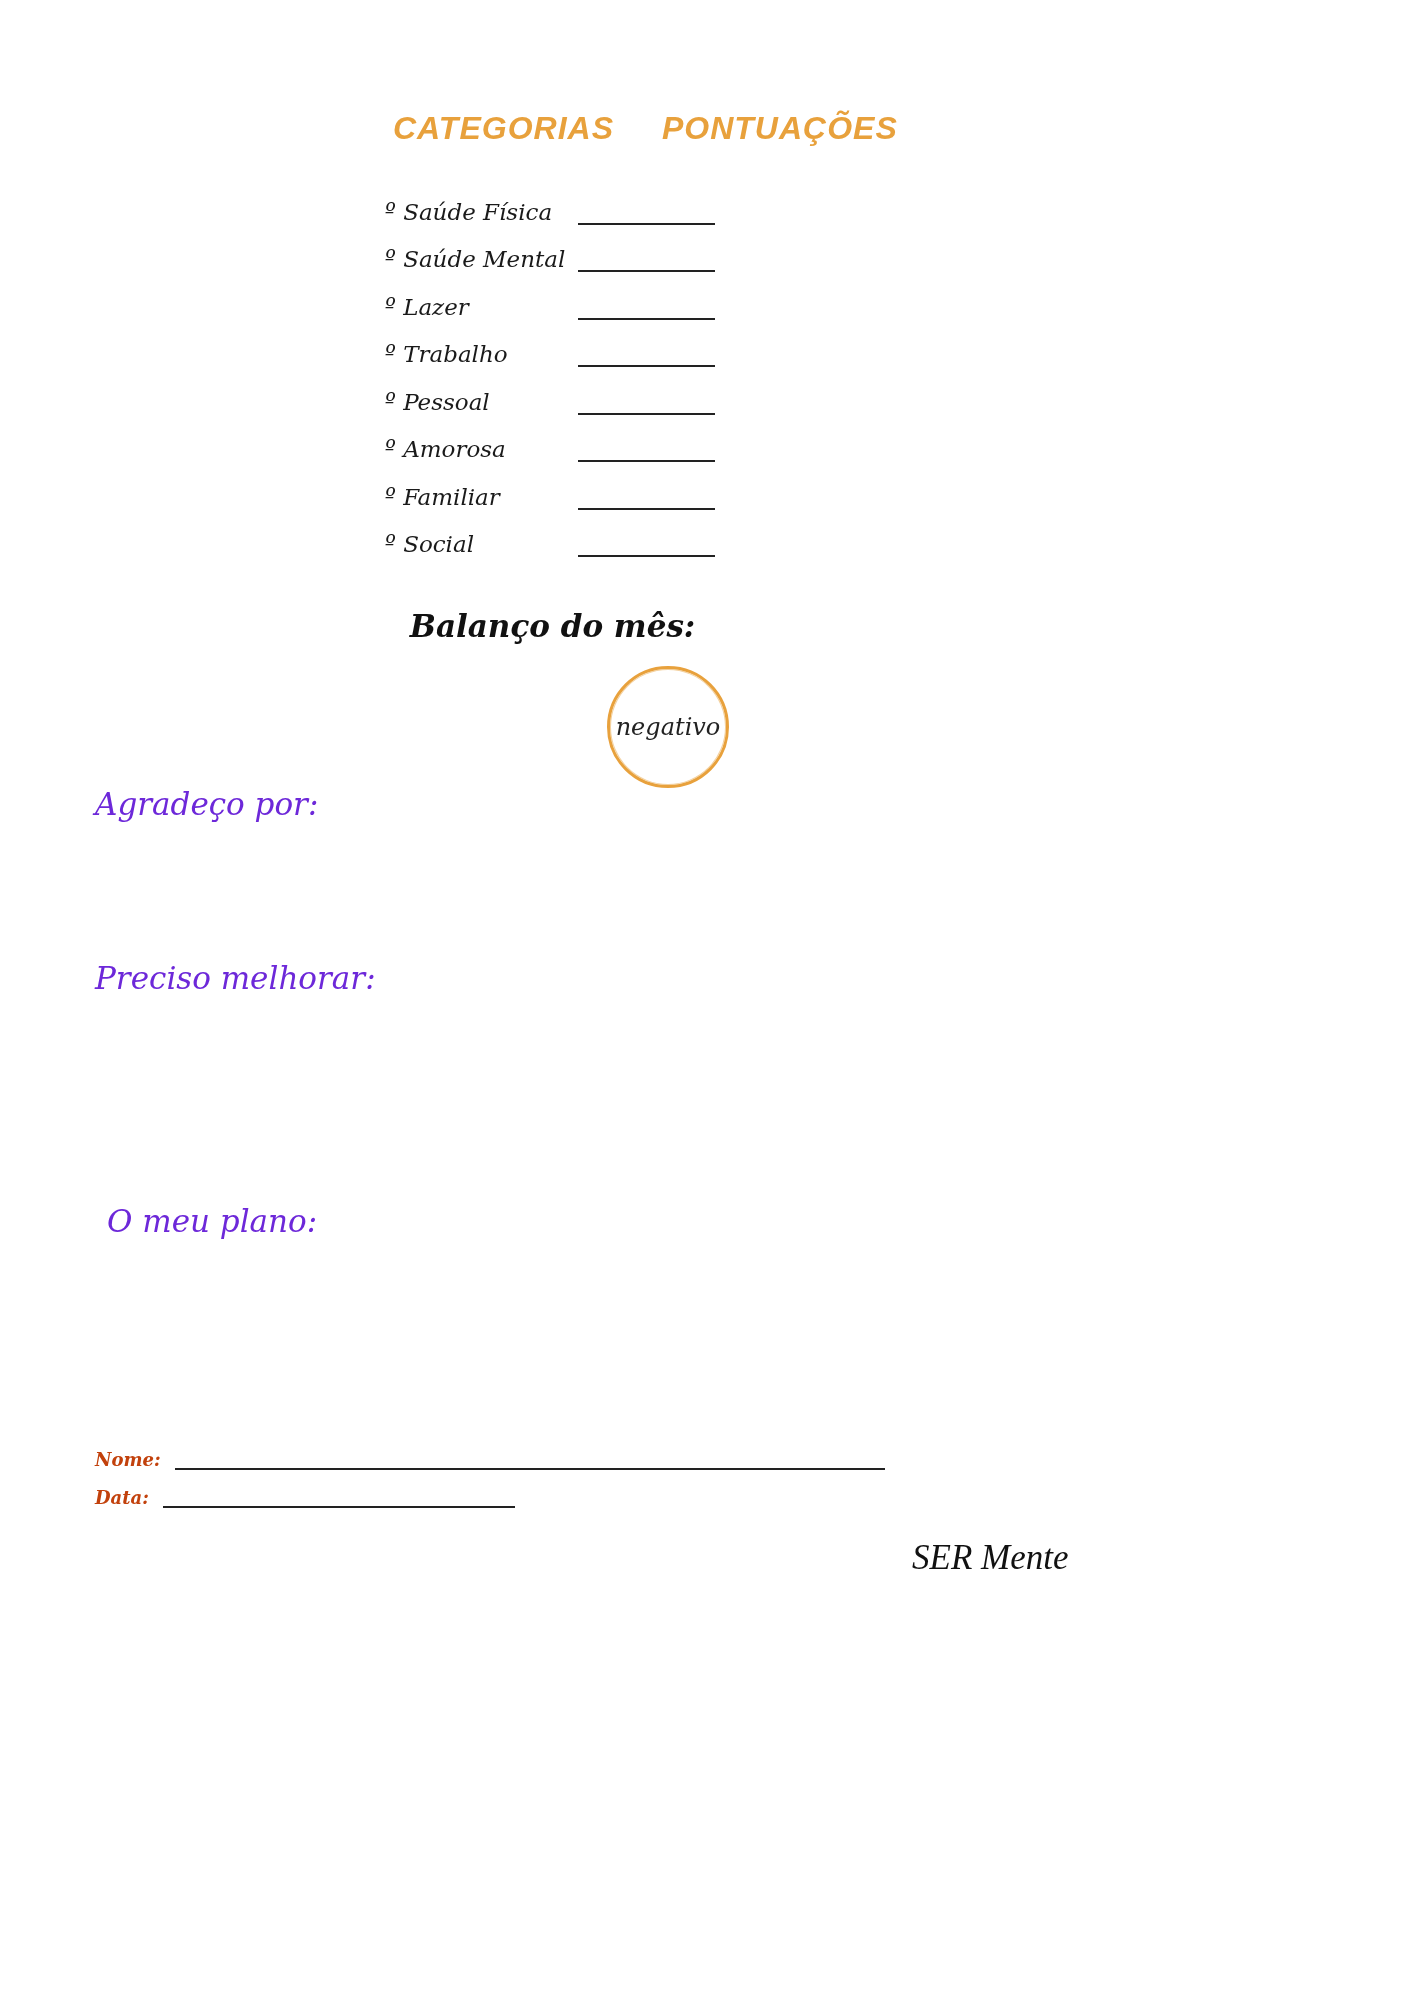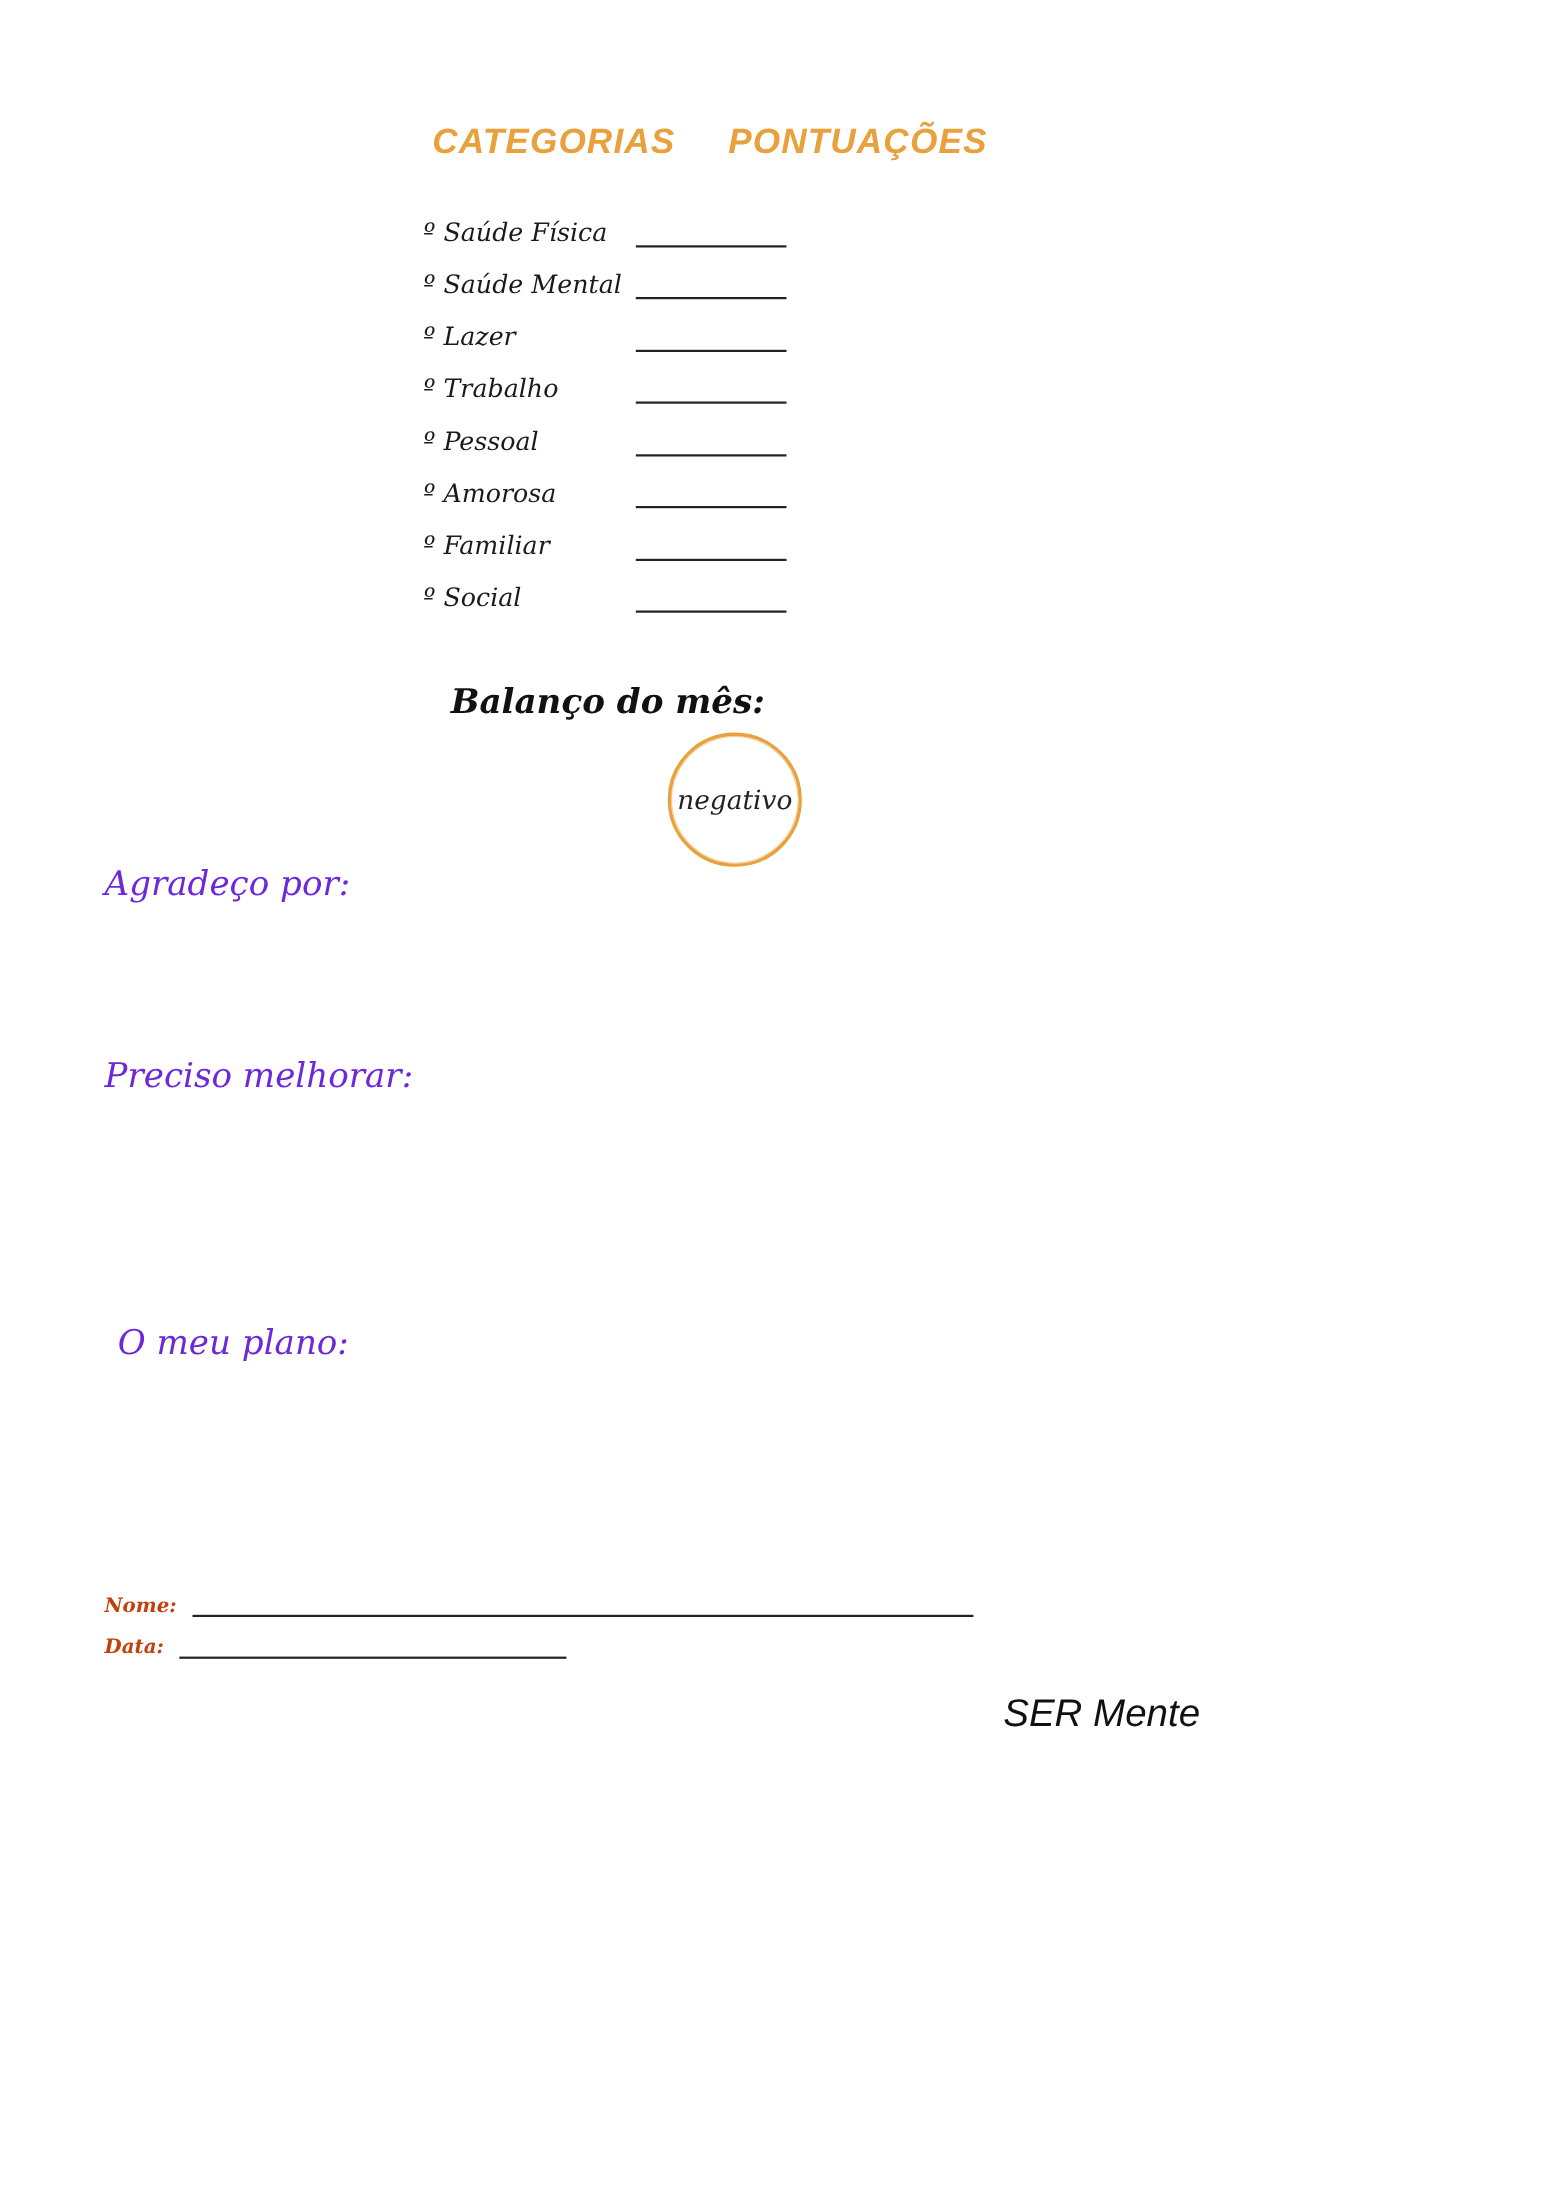--- a/index.html
+++ b/index.html
@@ -65,21 +65,20 @@
     position: absolute;
     left: 385px;
     top: 608px;
     width: 335px;
     text-align: center;
     font-family: "DejaVu Serif", serif;
     font-weight: bold;
     font-style: italic;
     font-size: 31px;
     color: #111111;
-    margin-top: 12px;
   }
   .circle {
     position: absolute;
     border: 3px solid var(--accent);
     border-radius: 50%;
     display: flex;
     align-items: center;
     justify-content: center;
     box-shadow: inset 0 0 0 1px rgba(232,161,60,0.5);
     background: transparent;
@@ -129,21 +128,21 @@
   .footer-line {
     flex: 1;
     height: 22px;
     border-bottom: 2px solid #222222;
   }
 
   .brand {
     position: absolute;
     left: 912px;
     top: 1538px;
-    font-family: Liberation Sans, sans-serif;
+    font-family: Liberation Serif, serif;
     font-style: italic;
     font-size: 35px;
     color: #111111;
     white-space: nowrap;
   }
 </style>
 </head>
 <body>
 
 <div class="page">

